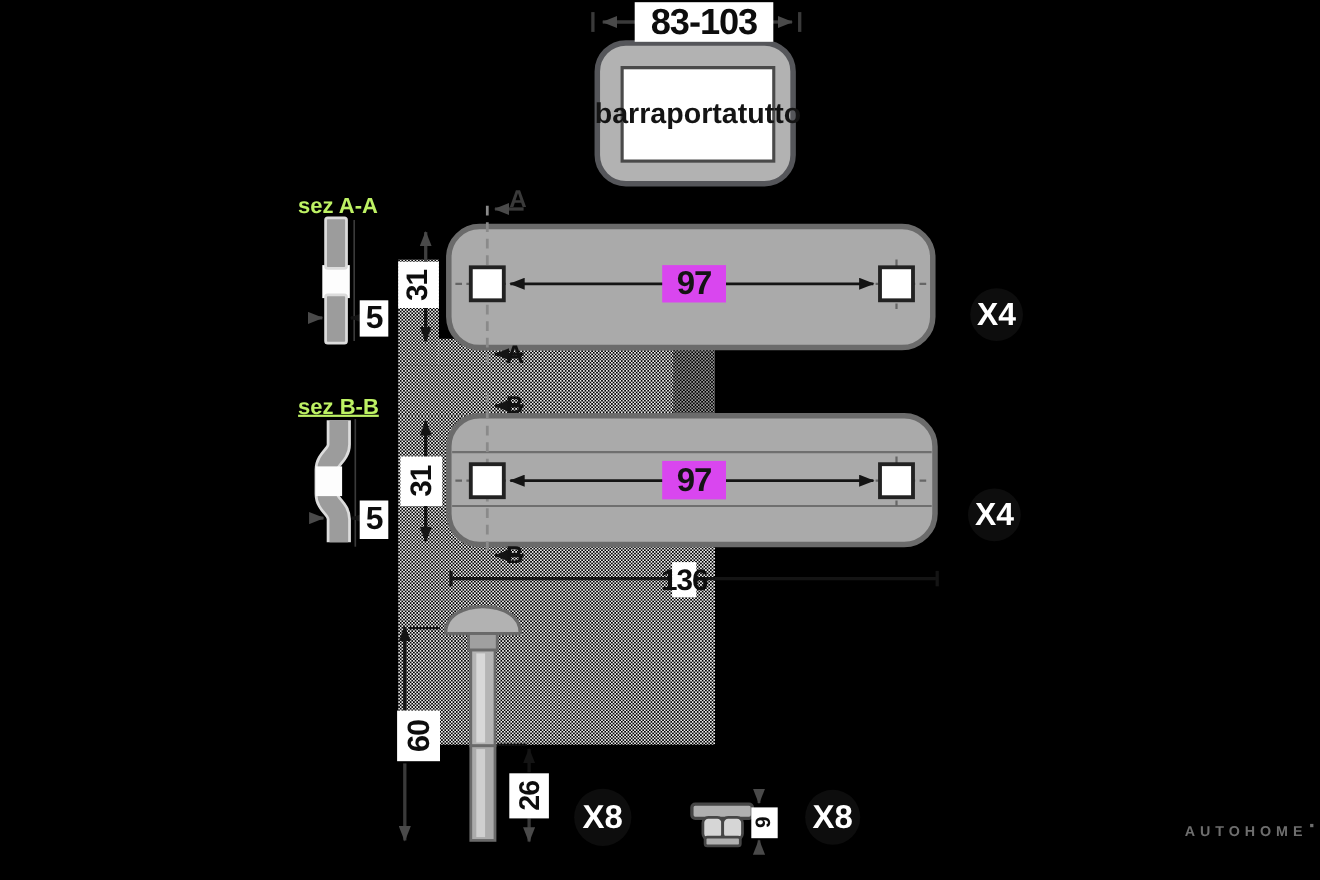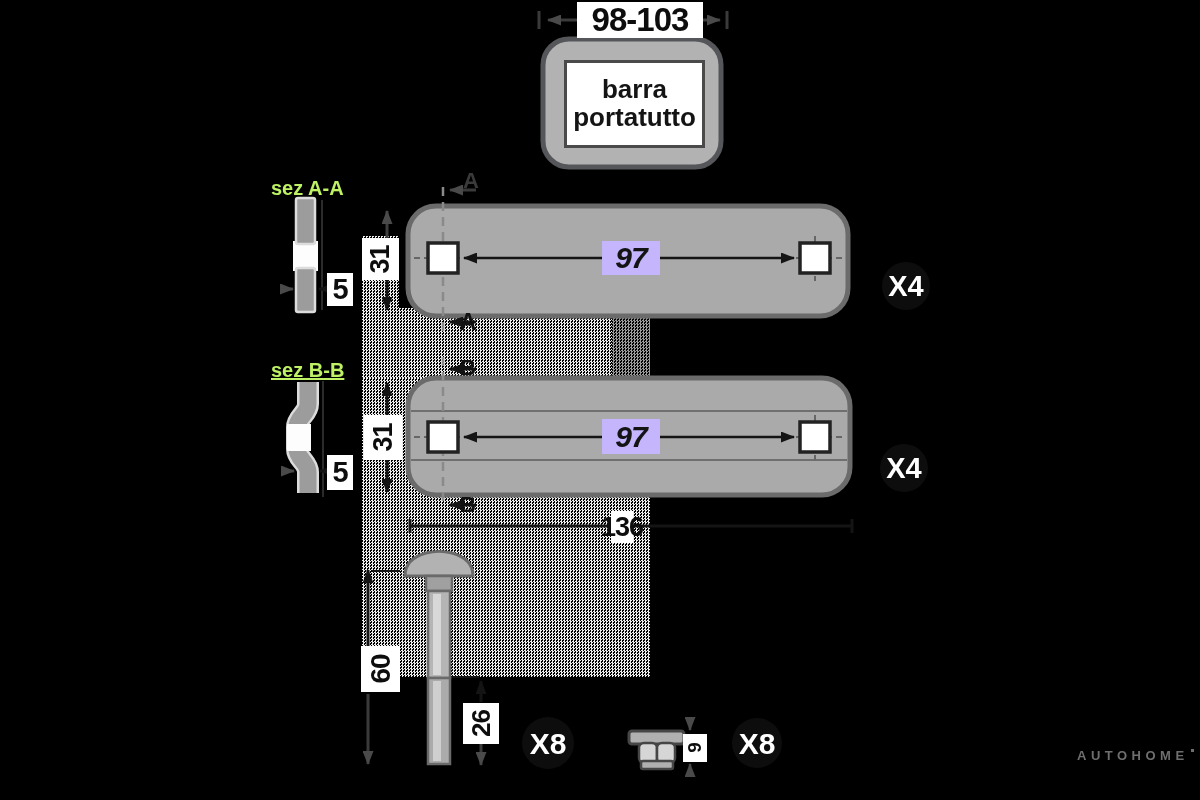--- a/index.html
+++ b/index.html
@@ -8,27 +8,27 @@
   .abs{position:absolute;}
   
   .dith-w{background-image:conic-gradient(#ececec 0 25%,transparent 0 50%,#ececec 0 75%,transparent 0);
           background-size:3px 3px;}
   .dith-g{background-image:conic-gradient(#9a9a9a 0 25%,transparent 0 50%,#9a9a9a 0 75%,transparent 0);
           background-size:3px 3px;}
   
   .lbl{background:#fff;color:#0d0d0d;font-weight:bold;display:flex;align-items:center;
        justify-content:center;text-align:center;letter-spacing:-1px;}
   .rot{transform:rotate(-90deg);display:block;white-space:nowrap;}
-  .onbar{background:#c4b5fd;color:#141414;font-weight:bold;display:flex;align-items:center;
-         justify-content:center;letter-spacing:-1px;font-style:italic;}
+  .onbar{background:#d946ef;color:#141414;font-weight:bold;display:flex;align-items:center;
+         justify-content:center;letter-spacing:-1px;}
   .qty{color:#fff;font-weight:bold;display:flex;align-items:center;justify-content:center;
        letter-spacing:0px;}
   .marker-letter{font-weight:bold;display:flex;align-items:center;justify-content:center;}
   .dimtext{color:#bef264;font-weight:bold;white-space:nowrap;}
-  .prodbox{background:#fff;border:3px solid #4a4a4a;display:flex;flex-direction:column;
+  .prodbox{background:#fff;border:3px solid #4a4a4a;display:flex;flex-direction:row;
            align-items:center;justify-content:center;color:#141414;font-weight:bold;
            line-height:1.06;}
   .brand{color:#6e6e6e;font-weight:bold;letter-spacing:4.5px;font-size:13px;
          display:flex;align-items:flex-start;}
   .tm{width:3px;height:3px;background:#6e6e6e;display:inline-block;margin-left:2px;margin-top:1px;}
 </style>
 </head>
 <body>
 
 <div id="stage">
@@ -154,21 +154,21 @@
       <line x1="690" y1="721" x2="690" y2="730" marker-end="url(#ad)"></line>
       <line x1="690" y1="773" x2="690" y2="764" marker-end="url(#ad)"></line>
     </g>
 
     <circle cx="906" cy="286" r="24" fill="#0d0d0d"></circle>
     <circle cx="904" cy="468" r="24" fill="#0d0d0d"></circle>
     <circle cx="548" cy="743" r="26" fill="#0d0d0d"></circle>
     <circle cx="757" cy="743" r="25" fill="#0d0d0d"></circle>
   </svg>
 
-  <div class="abs lbl" style="left:577px;top:2px;width:126px;height:36px;font-size:33px;">98-103</div>
+  <div class="abs lbl" style="left:577px;top:2px;width:126px;height:36px;font-size:33px;">83-103</div>
 
   <div class="abs prodbox" style="left:564px;top:60px;width:135px;height:82px;font-size:26px;">
     <span>barra</span>
     <span>portatutto</span>
   </div>
 
   <div class="abs dimtext" style="left:271px;top:177px;font-size:20px;">sez A-A</div>
   <div class="abs dimtext" style="left:271px;top:359px;font-size:20px;text-decoration:underline;">sez B-B</div>
 
   <div class="abs lbl" style="left:327px;top:273px;width:26px;height:33px;font-size:29px;">5</div>

